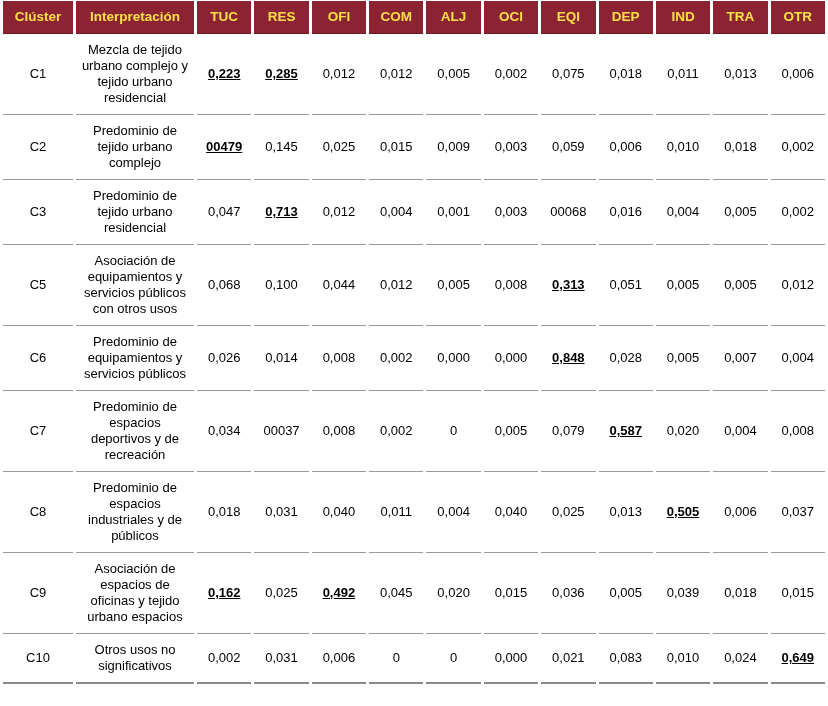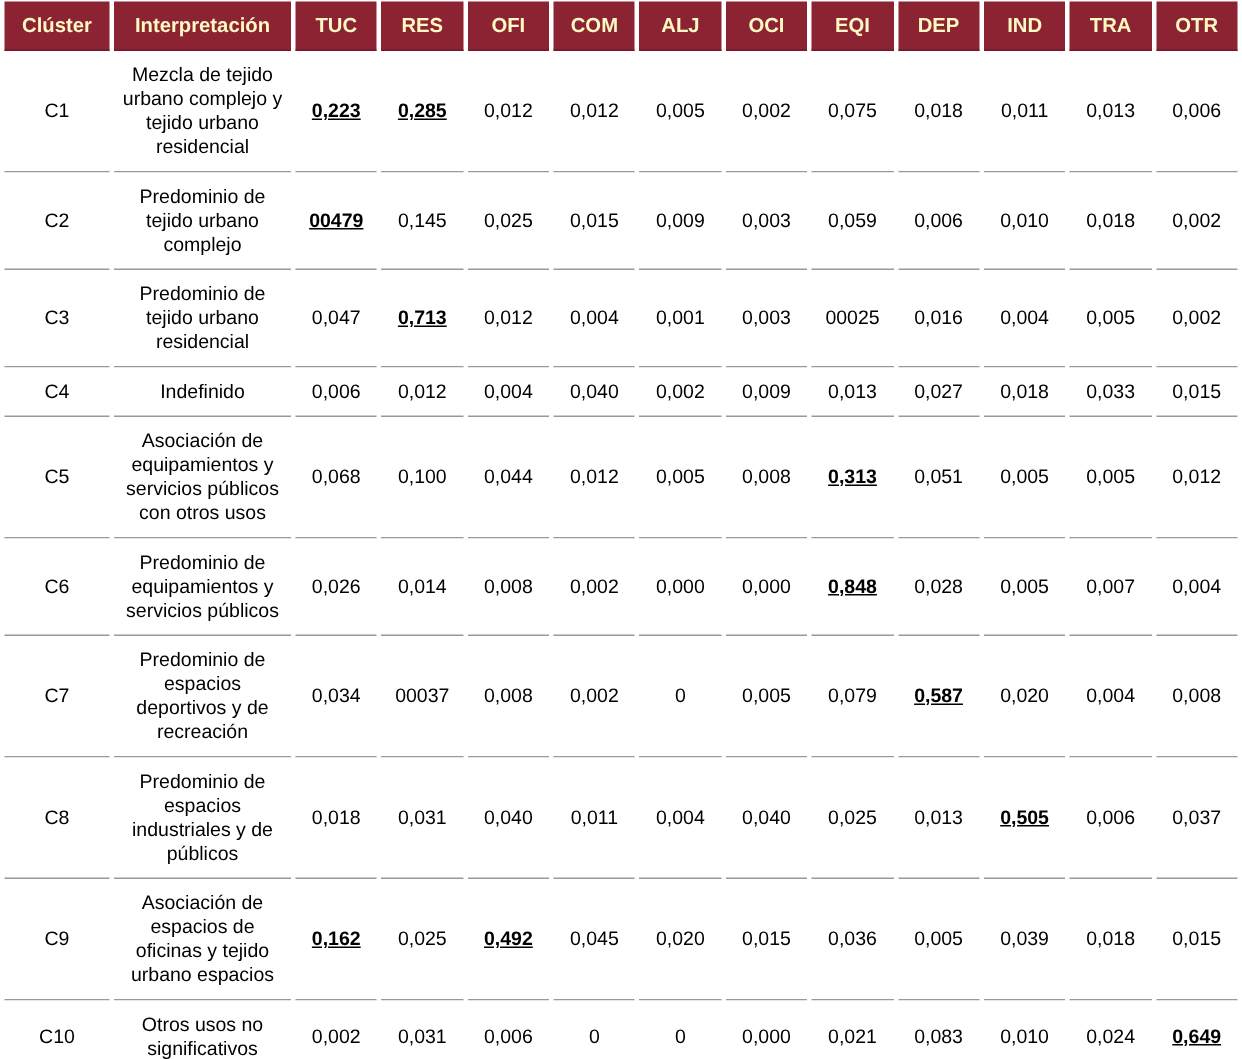--- a/index.html
+++ b/index.html
@@ -21,21 +21,21 @@
     table-layout: fixed;
     border-collapse: separate;
     border-spacing: 3px 0;
     font-size: 13px;
     color: #000000;
   }
   col.col-cluster { width: 70px; }
   col.col-interp  { width: 118px; }
   table.cluster-table th {
     background: #8c2332;
-    color: #fef9c3;
+    color: #fde047;
     font-weight: bold;
     font-size: 13.5px;
     text-align: center;
     vertical-align: middle;
     padding: 8px 6px;
     line-height: 16px;
     border-bottom: 1px solid #6f1b27;
   }
   table.cluster-table td {
     text-align: center;
@@ -128,40 +128,25 @@
         </tr>
         <tr>
           <td class="cluster-cell">C3</td>
           <td class="interpretation-cell">Predominio de tejido urbano residencial</td>
           <td class="value-cell">0,047</td>
           <td class="value-cell max-val">0,713</td>
           <td class="value-cell">0,012</td>
           <td class="value-cell">0,004</td>
           <td class="value-cell">0,001</td>
           <td class="value-cell">0,003</td>
-          <td class="value-cell">00025</td>
+          <td class="value-cell">00068</td>
           <td class="value-cell">0,016</td>
           <td class="value-cell">0,004</td>
           <td class="value-cell">0,005</td>
           <td class="value-cell">0,002</td>
-        </tr>
-        <tr>
-          <td class="cluster-cell">C4</td>
-          <td class="interpretation-cell">Indefinido</td>
-          <td class="value-cell">0,006</td>
-          <td class="value-cell">0,012</td>
-          <td class="value-cell">0,004</td>
-          <td class="value-cell">0,040</td>
-          <td class="value-cell">0,002</td>
-          <td class="value-cell">0,009</td>
-          <td class="value-cell">0,013</td>
-          <td class="value-cell">0,027</td>
-          <td class="value-cell">0,018</td>
-          <td class="value-cell">0,033</td>
-          <td class="value-cell">0,015</td>
         </tr>
         <tr>
           <td class="cluster-cell">C5</td>
           <td class="interpretation-cell">Asociación de equipamientos y servicios públicos con otros usos</td>
           <td class="value-cell">0,068</td>
           <td class="value-cell">0,100</td>
           <td class="value-cell">0,044</td>
           <td class="value-cell">0,012</td>
           <td class="value-cell">0,005</td>
           <td class="value-cell">0,008</td>

